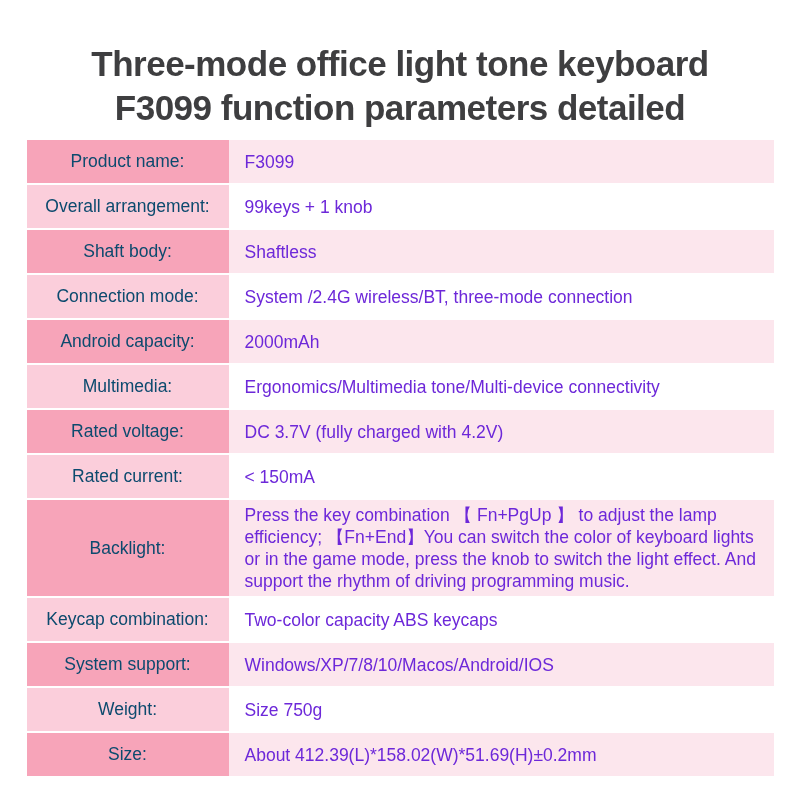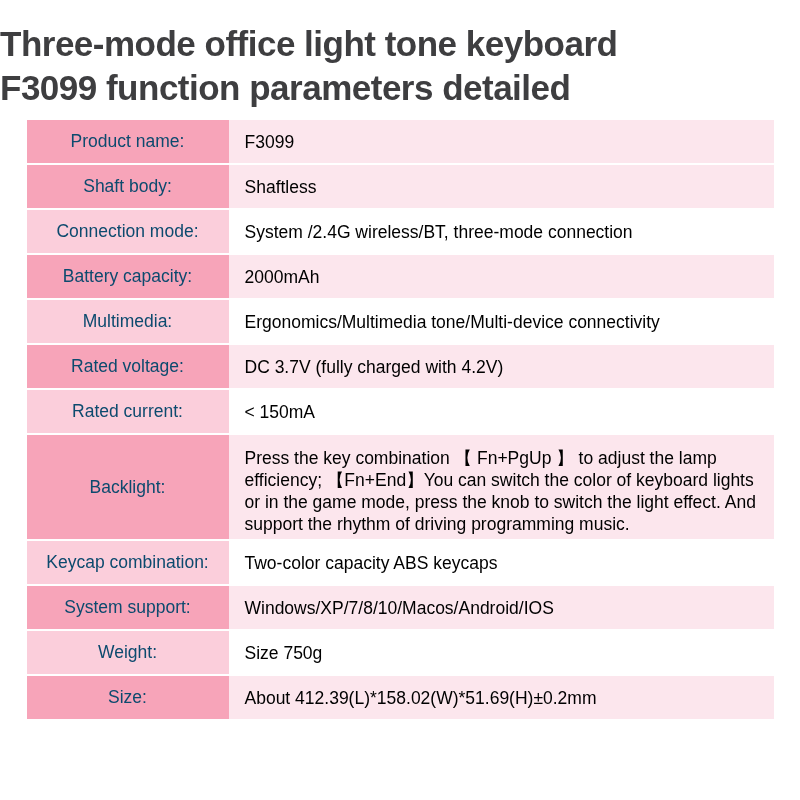--- a/index.html
+++ b/index.html
@@ -10,22 +10,22 @@
     height: 800px;
     overflow: hidden;
     font-family: "Liberation Sans", "DejaVu Sans", sans-serif;
   }
   .page {
     width: 800px;
     height: 800px;
     background: #ffffff;
   }
   .title {
-    padding-top: 22px;
-    text-align: left;
+    padding-top: 42px;
+    text-align: center;
     color: #3e3e40;
     font-size: 35px;
     font-weight: bold;
     line-height: 44px;
     letter-spacing: -0.5px;
   }
   table.spec {
     border-collapse: separate;
     border-spacing: 0 2px;
     margin: 8px auto 0 auto;
@@ -37,57 +37,61 @@
     vertical-align: middle;
   }
   td.label-cell {
     width: 190px;
     height: 43px;
     text-align: center;
     color: #0c4a6e;
     padding: 0 6px;
   }
   td.value-cell {
-    color: #000000;
+    color: #6d28d9;
     padding: 0 14px 0 16px;
     line-height: 22px;
   }
   tr.odd td.label-cell  { background: #f7a4b9; }
   tr.odd td.value-cell  { background: #fce6ed; }
   tr.even td.label-cell { background: #fbcedb; }
   tr.even td.value-cell { background: #ffffff; }
   tr.tall td { height: 92px; }
-  tr.tall td.value-cell { padding-top: 10px; padding-bottom: 2px; }
+  tr.tall td.value-cell { padding-top: 2px; padding-bottom: 2px; }
 </style>
 </head>
 <body>
 
 <div class="page">
 
   <div class="title">
     <div>Three-mode office light tone keyboard</div>
     <div>F3099 function parameters detailed</div>
   </div>
 
   <table class="spec">
     <tbody>
       <tr class="odd">
         <td class="label-cell">Product name:</td>
         <td class="value-cell">F3099</td>
       </tr>
+      <tr class="even">
+        <td class="label-cell">Overall arrangement:</td>
+        <td class="value-cell">99keys + 1 knob</td>
+      </tr>
       <tr class="odd">
         <td class="label-cell">Shaft body:</td>
         <td class="value-cell">Shaftless</td>
       </tr>
       <tr class="even">
         <td class="label-cell">Connection mode:</td>
         <td class="value-cell">System /2.4G wireless/BT, three-mode connection</td>
       </tr>
       <tr class="odd">
-        <td class="label-cell">Battery capacity:</td>
+        <td class="label-cell">Android capacity:</td>
         <td class="value-cell">2000mAh</td>
       </tr>
       <tr class="even">
         <td class="label-cell">Multimedia:</td>
         <td class="value-cell">Ergonomics/Multimedia tone/Multi-device connectivity</td>
       </tr>
       <tr class="odd">
         <td class="label-cell">Rated voltage:</td>
         <td class="value-cell">DC 3.7V (fully charged with 4.2V)</td>
       </tr>

